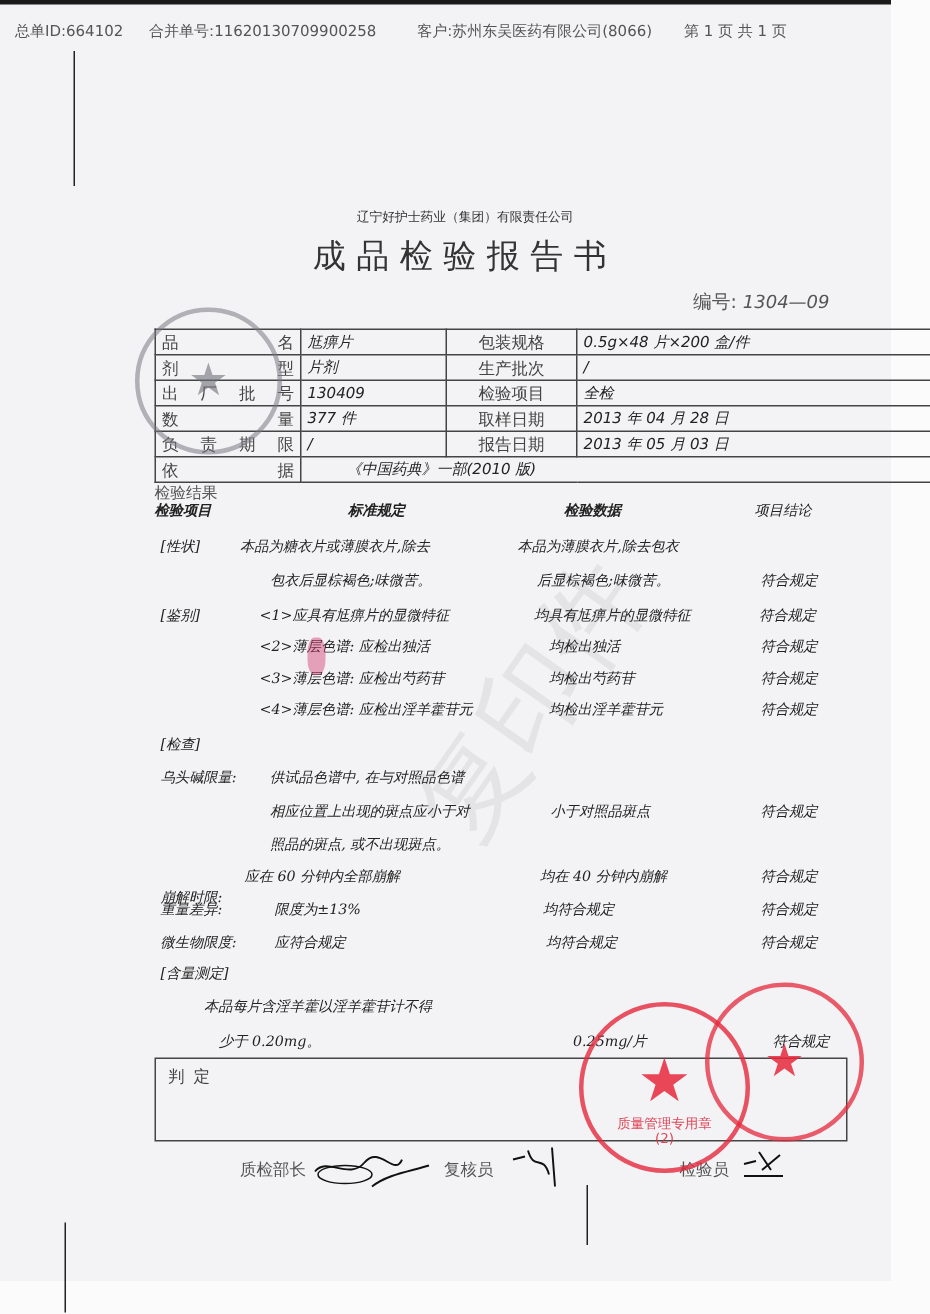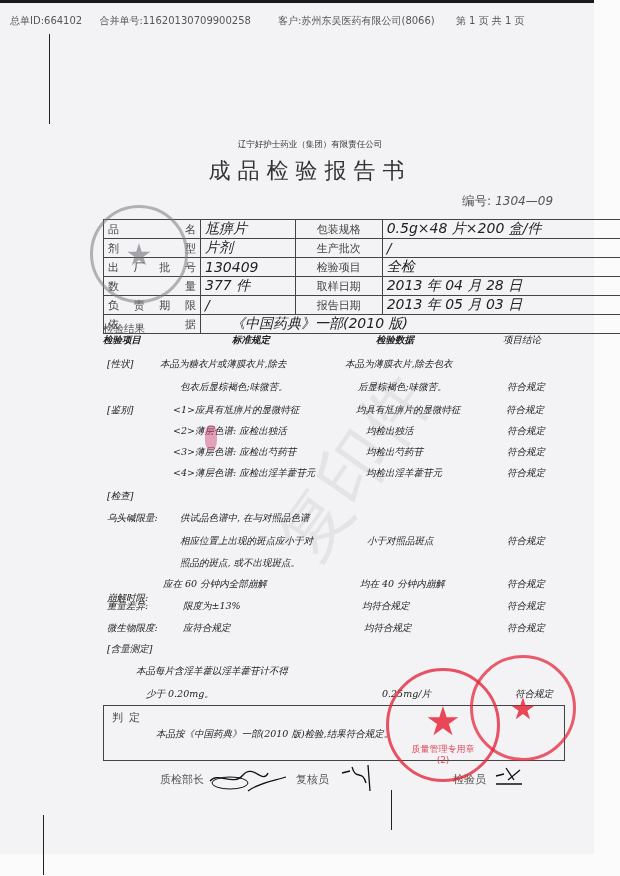--- a/index.html
+++ b/index.html
@@ -23,21 +23,21 @@
   .serial { position:absolute; left:462px; top:193px; font-size:12.5px; color:#555; }
   .serial .val { font-style:italic; font-size:12px; }
 
   table.info {
     position:absolute; left:103px; top:219px; width:528px;
     border-collapse:collapse; font-size:11px;
   }
   table.info td { border:1px solid #444; height:16px; padding:0 4px; }
   table.info td.lbl { width:88px; text-align:justify; text-align-last:justify; color:#444; }
   table.info td.lbl2 { width:78px; text-align:center; color:#444; }
-  table.info td.hw { font-style:italic; font-size:14px; color:#222; }
+  table.info td.hw { font-style:italic; font-size:10px; color:#222; }
 
   .results-label { position:absolute; left:103px; top:322px; font-size:10.5px; color:#555; }
   .row { position:absolute; font-size:9.5px; font-style:italic; font-family:"DejaVu Serif", serif; white-space:nowrap; color:#222; }
 
   .verdict-box {
     position:absolute; left:103px; top:705px; width:460px; height:54px;
     border:1px solid #444; border-left:1px solid #444;
   }
   .verdict-label { position:absolute; left:8px; top:4px; font-size:11px; color:#444; letter-spacing:6px; }
   .verdict-text { position:absolute; left:52px; top:22px; font-size:9.5px; font-style:italic; font-family:"DejaVu Serif", serif; }
@@ -178,21 +178,20 @@
 <div class="row" style="left:507px;top:622px;">符合规定</div>
 
 <div class="row" style="left:107px;top:643px;">[含量测定]</div>
 <div class="row" style="left:136px;top:665px;">本品每片含淫羊藿以淫羊藿苷计不得</div>
 <div class="row" style="left:146px;top:688px;">少于 0.20mg。</div>
 <div class="row" style="left:382px;top:688px;">0.25mg/片</div>
 <div class="row" style="left:515px;top:688px;">符合规定</div>
 
 <div class="verdict-box">
   <div class="verdict-label">判定</div>
-  <div class="verdict-text">本品按《中国药典》一部(2010 版)检验,结果符合规定。</div>
 </div>
 
 <div class="sig" style="left:160px;">质检部长</div>
 <div class="sig-mark" style="left:208px;top:763px;font-size:20px;">
   <svg width="80" height="30">
       <path d="M2 18 C10 8, 25 24, 35 12 S55 22, 60 10 M40 28 C50 20, 65 18, 78 14" stroke="#111" stroke-width="1.3" fill="none"></path>
       <ellipse cx="22" cy="20" rx="18" ry="6" stroke="#111" stroke-width="1" fill="none"></ellipse>
     </svg>
 </div>
 <div class="sig" style="left:296px;">复核员</div>

